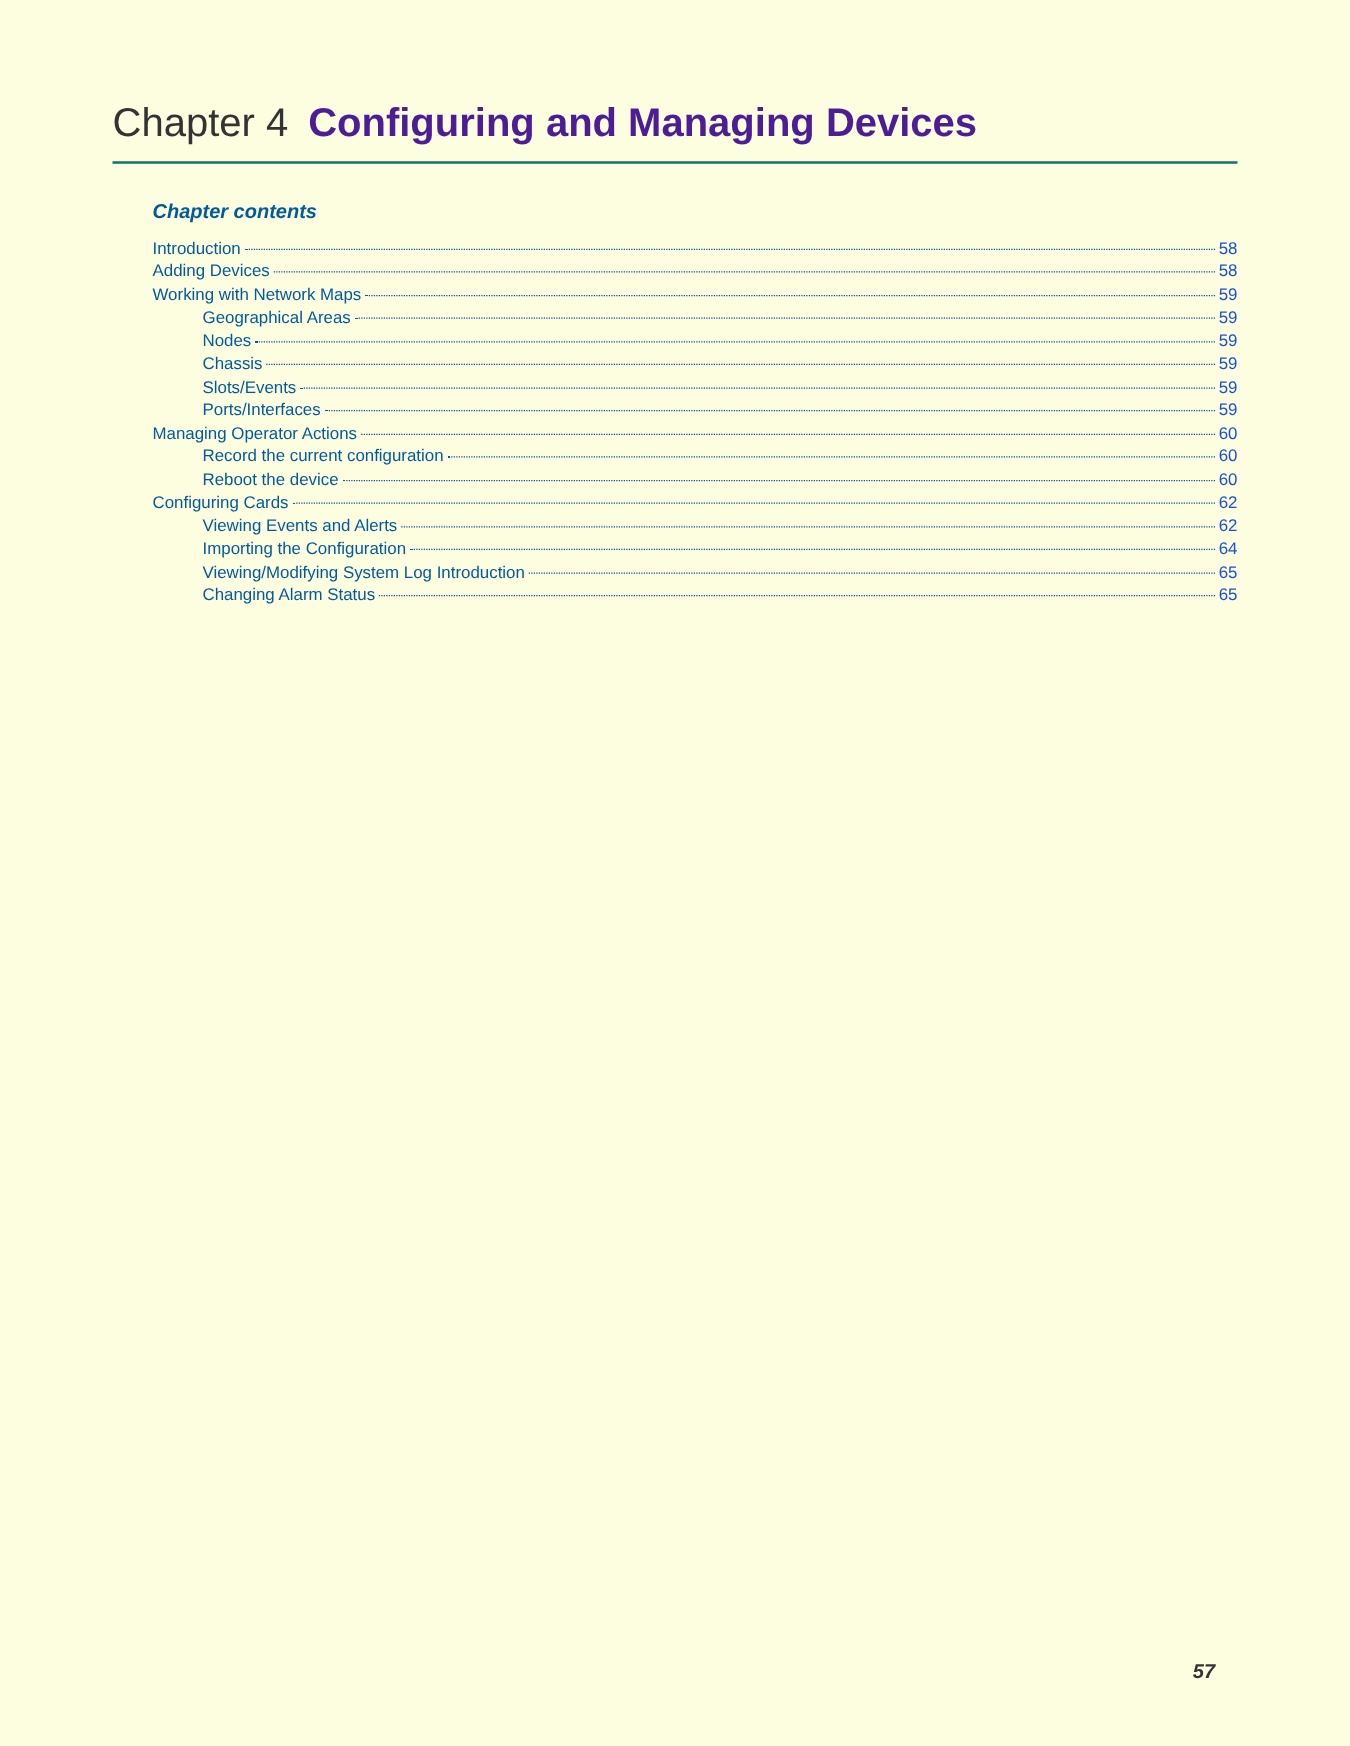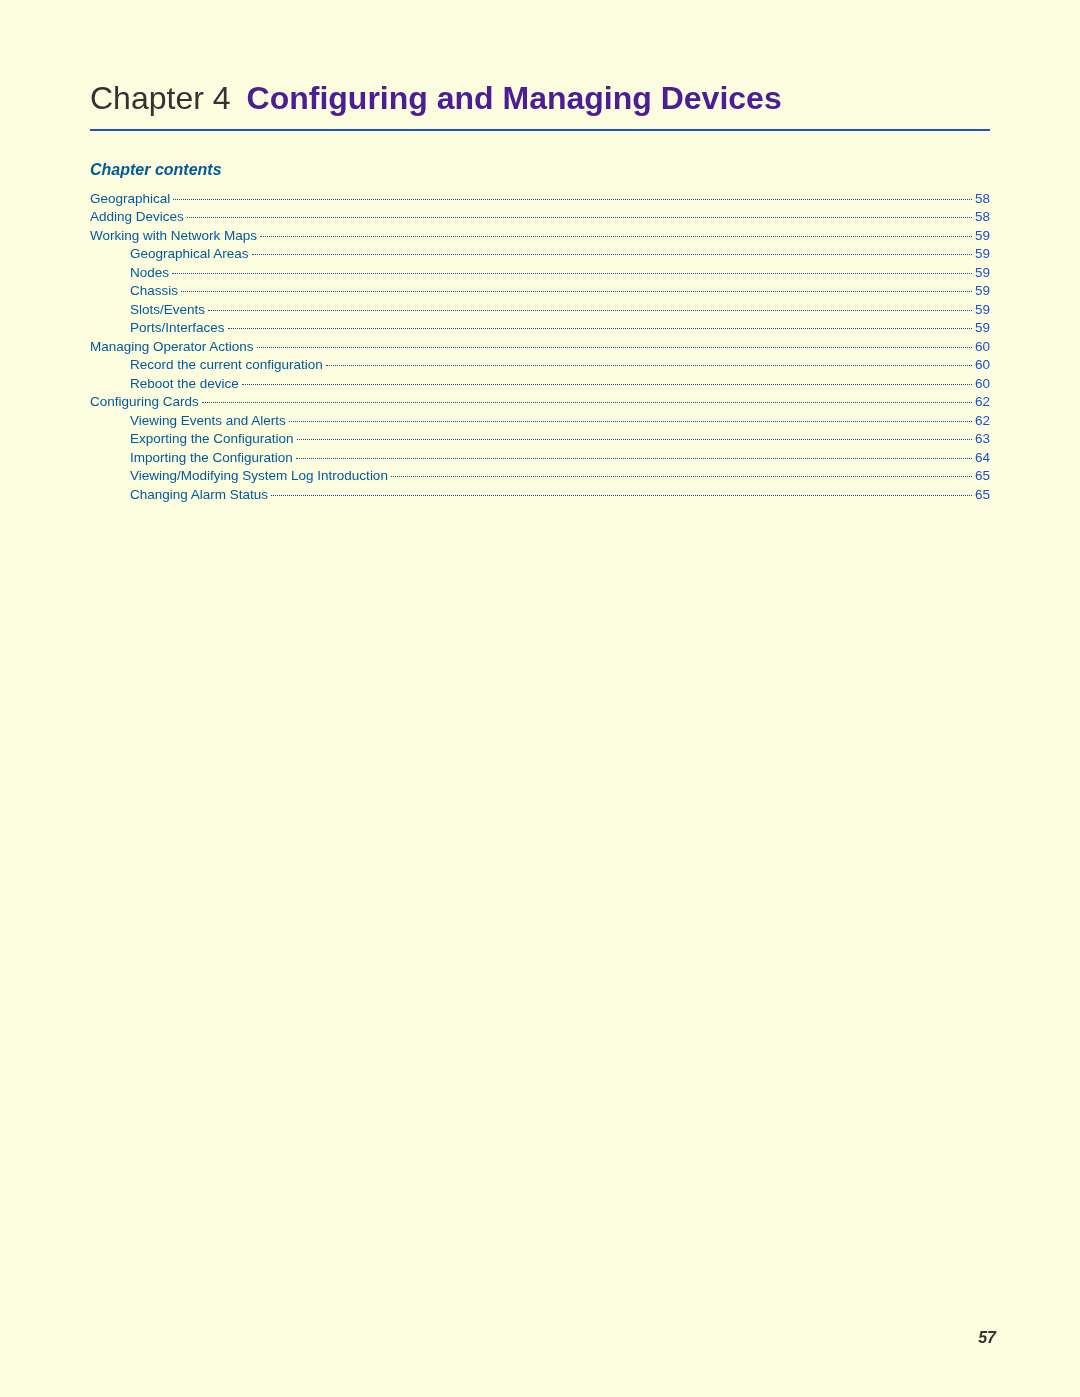--- a/index.html
+++ b/index.html
@@ -18,21 +18,21 @@
 
     .page {
       width: 1080px;
       min-height: 1397px;
       background-color: #fdfde0;
       padding: 80px 90px 80px 90px;
       position: relative;
     }
 
     .chapter-header {
-      border-bottom: 2px solid #1d4ed8;
+      border-bottom: 2px solid #0f766e;
       padding-bottom: 12px;
       margin-bottom: 30px;
       display: flex;
       align-items: baseline;
       gap: 16px;
     }
 
     .chapter-label {
       font-size: 32px;
       color: #333;
@@ -42,20 +42,21 @@
 
     .chapter-title {
       font-size: 32px;
       color: #4c1d95;
       font-weight: bold;
       font-family: Arial, sans-serif;
     }
 
     .toc-section {
       margin-top: 20px;
+      margin-left: 32px;
     }
 
     .toc-heading {
       font-size: 16px;
       font-weight: bold;
       color: #005b9a;
       font-style: italic;
       margin-bottom: 10px;
     }
 
@@ -92,42 +93,42 @@
       padding-left: 0px;
     }
 
     .toc-entry.level2 {
       padding-left: 40px;
     }
 
     .page-number {
       position: absolute;
       bottom: 50px;
-      right: 84px;
+      right: 108px;
       font-size: 16px;
       font-weight: bold;
       color: #333;
       font-style: italic;
     }
   </style>
 </head>
 <body>
 
 <div class="page">
 
   <div class="chapter-header">
     <span class="chapter-label">Chapter 4</span>
     <span class="chapter-title">Configuring and Managing Devices</span>
   </div>
 
   <div class="toc-section">
     <div class="toc-heading">Chapter contents</div>
     <div id="toc-entries">
         <div class="toc-entry level1">
-          <span class="toc-text">Geographical</span>
+          <span class="toc-text">Introduction</span>
           <span class="toc-dots"></span>
           <span class="toc-page">58</span>
         </div>
         <div class="toc-entry level1">
           <span class="toc-text">Adding Devices</span>
           <span class="toc-dots"></span>
           <span class="toc-page">58</span>
         </div>
         <div class="toc-entry level1">
           <span class="toc-text">Working with Network Maps</span>
@@ -176,25 +177,20 @@
         </div>
         <div class="toc-entry level1">
           <span class="toc-text">Configuring Cards</span>
           <span class="toc-dots"></span>
           <span class="toc-page">62</span>
         </div>
         <div class="toc-entry level2">
           <span class="toc-text">Viewing Events and Alerts </span>
           <span class="toc-dots"></span>
           <span class="toc-page">62</span>
-        </div>
-        <div class="toc-entry level2">
-          <span class="toc-text">Exporting the Configuration </span>
-          <span class="toc-dots"></span>
-          <span class="toc-page">63</span>
         </div>
         <div class="toc-entry level2">
           <span class="toc-text">Importing the Configuration </span>
           <span class="toc-dots"></span>
           <span class="toc-page">64</span>
         </div>
         <div class="toc-entry level2">
           <span class="toc-text">Viewing/Modifying System Log Introduction</span>
           <span class="toc-dots"></span>
           <span class="toc-page">65</span>

